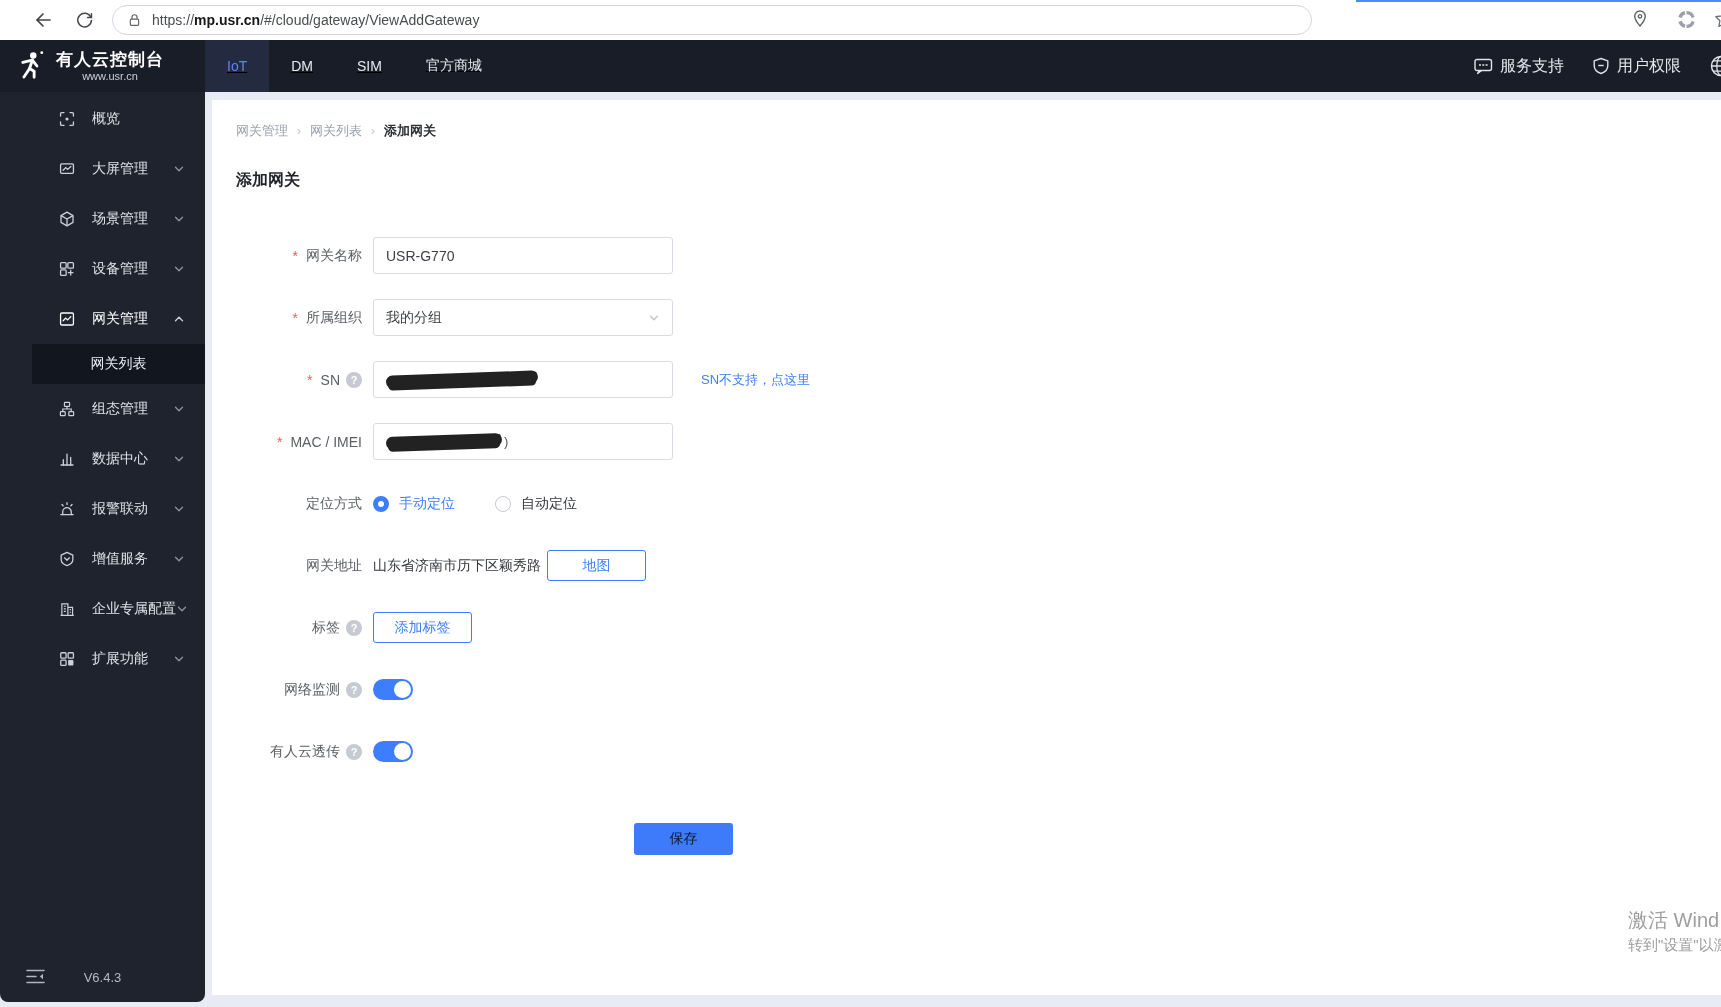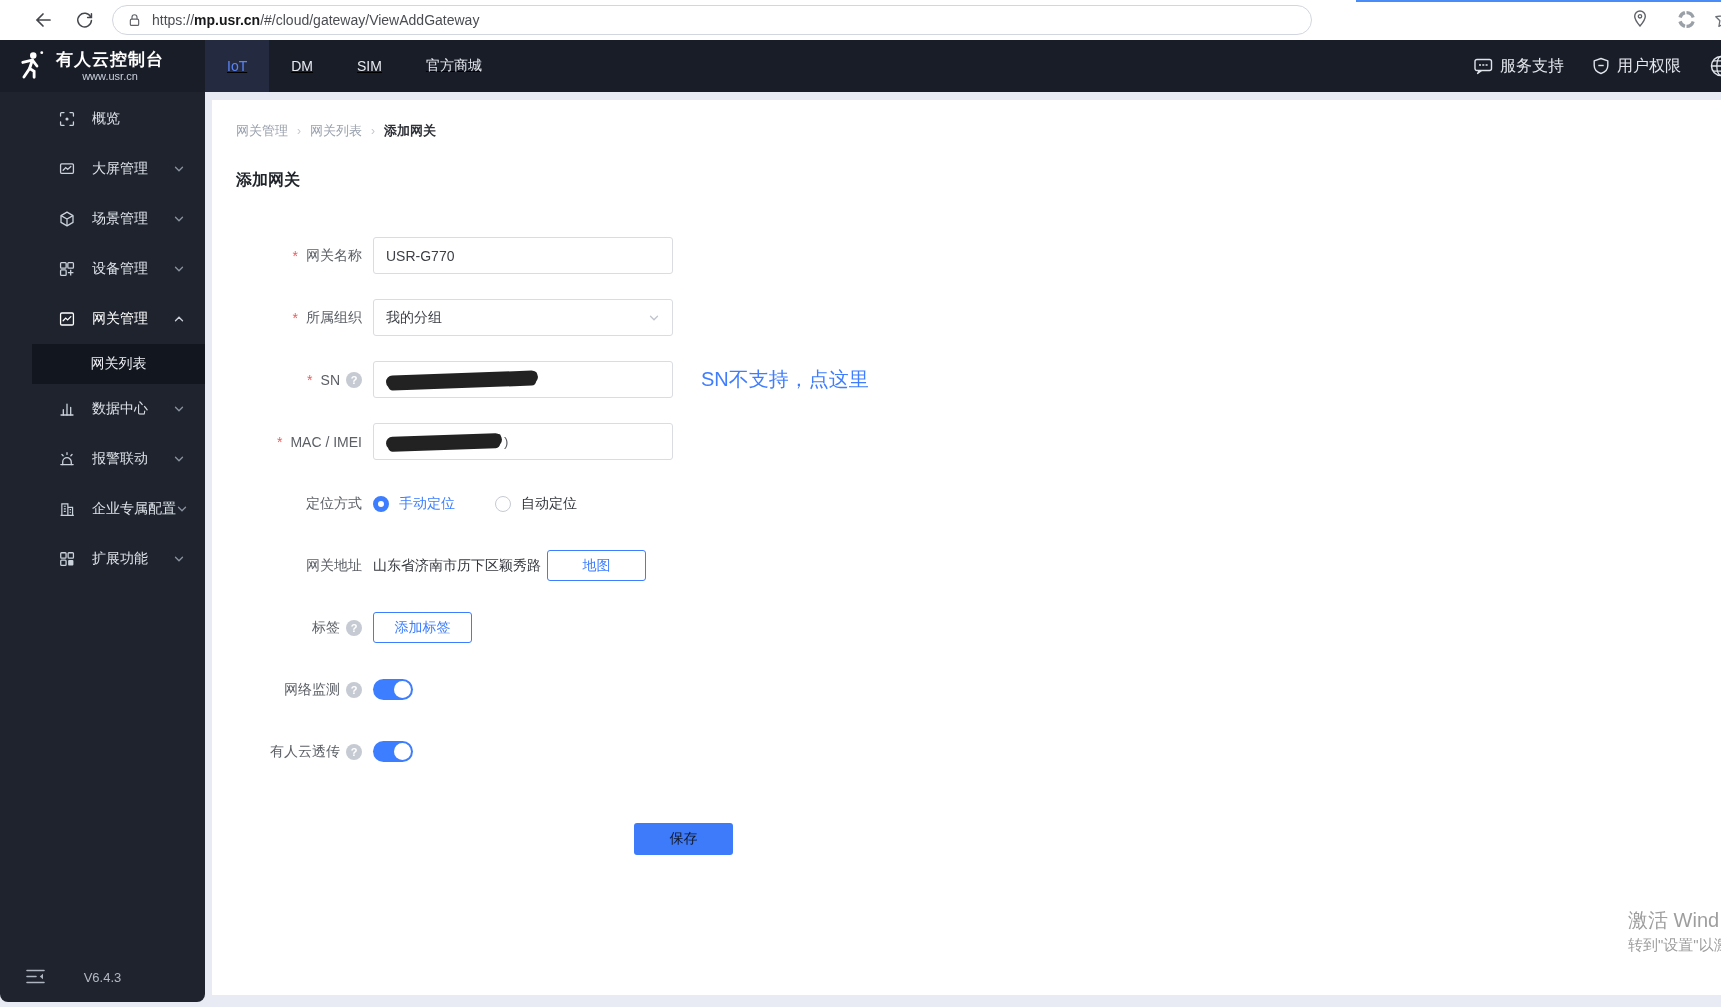--- a/index.html
+++ b/index.html
@@ -63,21 +63,21 @@
   .gw-form { margin-top:46px; }
   .form-row { display:flex; align-items:center; min-height:37px; margin-bottom:25px; }
   .form-label { width:126px; flex:none; display:flex; align-items:center; justify-content:flex-end; gap:6px; font-size:14px; color:#5c6066; margin-right:11px; white-space:nowrap; }
   .req { color:#f45a5a; margin-right:2px; }
   .help-ic { width:16px; height:16px; border-radius:50%; background:#c6cad2; color:#fff; font-size:11px; font-weight:700; display:flex; align-items:center; justify-content:center; cursor:pointer; flex:none; }
   .txt-input { width:300px; height:37px; border:1px solid #d9dce3; border-radius:3px; padding:0 12px; font-size:14px; color:#3c3f45; display:flex; align-items:center; background:#fff; }
   .select-box { justify-content:space-between; cursor:pointer;gap:18px; }
   .scribble { width:152px; height:13px; background:#222; border-radius:7px; transform:rotate(-2deg); box-shadow:0 4px 0 -2px #222, 3px -3px 0 -4px #222; }
   .scribble.mac { width:116px; }
   .mac-tail { font-size:13px; color:#55585e; margin-left:2px; }
-  .sn-link { margin-left:28px; font-size:20px; color:#3f7dff; cursor:pointer; }
+  .sn-link { margin-left:28px; font-size:13px; color:#3f7dff; cursor:pointer; }
 
   .radio-opt { display:flex; align-items:center; margin-right:40px; cursor:pointer; }
   .radio-dot { width:16px; height:16px; border-radius:50%; flex:none; }
   .radio-dot.on { border:5px solid #3d7dff; background:#fff; }
   .radio-dot.off { border:1px solid #c6cad2; background:#fff; }
   .radio-lbl { margin-left:10px; font-size:14px; }
   .radio-lbl.on { color:#3d7dff; } .radio-lbl.off { color:#33363c; }
 
   .addr-text { font-size:14px; color:#33363c; }
   .btn-outline { height:31px; min-width:99px; padding:0 18px; border:1px solid #3d7dff; border-radius:3px; background:#fff; color:#3d7dff; font-size:14px; display:flex; align-items:center; justify-content:center; cursor:pointer; }
@@ -275,20 +275,36 @@
         <svg width="12" height="12" viewBox="0 0 12 12">
           <path d="M2.5 4.2l3.5 3.6 3.5-3.6" stroke="#ccd2dc" stroke-width="1.3" fill="none" stroke-linecap="round"></path>
         </svg>
       </span>
   </div>
   <div class="side-sub">
     <span class="sub-label">网关列表</span>
   </div>
   <div class="side-item">
     <span class="si-icon">
+      <svg width="18" height="18" viewBox="0 0 21 21" stroke="#ccd2dc" stroke-width="1.4" fill="none">
+          <rect x="7.5" y="2.8" width="6" height="4.6" rx=".8"></rect>
+          <rect x="2.8" y="13.6" width="5.6" height="4.6" rx=".8"></rect>
+          <rect x="12.6" y="13.6" width="5.6" height="4.6" rx=".8"></rect>
+          <path d="M10.5 7.4v3.1M5.6 13.6v-3.1h9.8v3.1"></path>
+        </svg>
+    </span>
+    <span class="si-label">组态管理</span>
+    <span class="si-chevron">
+        <svg width="12" height="12" viewBox="0 0 12 12">
+          <path d="M2.5 4.2l3.5 3.6 3.5-3.6" stroke="#8b93a1" stroke-width="1.3" fill="none" stroke-linecap="round"></path>
+        </svg>
+      </span>
+  </div>
+  <div class="side-item">
+    <span class="si-icon">
       <svg width="18" height="18" viewBox="0 0 21 21" stroke="#ccd2dc" stroke-width="1.5" fill="none" stroke-linecap="round">
           <path d="M3.5 17.5h14"></path>
           <path d="M6.2 17.5v-6.3M10.5 17.5V4.8M14.8 17.5V8.6"></path>
         </svg>
     </span>
     <span class="si-label">数据中心</span>
     <span class="si-chevron">
         <svg width="12" height="12" viewBox="0 0 12 12">
           <path d="M2.5 4.2l3.5 3.6 3.5-3.6" stroke="#8b93a1" stroke-width="1.3" fill="none" stroke-linecap="round"></path>
         </svg>
@@ -296,20 +312,34 @@
   </div>
   <div class="side-item">
     <span class="si-icon">
       <svg width="18" height="18" viewBox="0 0 21 21" stroke="#ccd2dc" stroke-width="1.5" fill="none" stroke-linecap="round">
           <path d="M5.5 17v-3a5 5 0 0 1 10 0v3"></path>
           <path d="M3.3 17h14.4"></path>
           <path d="M10.5 3.2v2M4.6 5.2l1.4 1.5M16.4 5.2L15 6.7"></path>
         </svg>
     </span>
     <span class="si-label">报警联动</span>
+    <span class="si-chevron">
+        <svg width="12" height="12" viewBox="0 0 12 12">
+          <path d="M2.5 4.2l3.5 3.6 3.5-3.6" stroke="#8b93a1" stroke-width="1.3" fill="none" stroke-linecap="round"></path>
+        </svg>
+      </span>
+  </div>
+  <div class="side-item">
+    <span class="si-icon">
+      <svg width="18" height="18" viewBox="0 0 21 21" stroke="#ccd2dc" stroke-width="1.5" fill="none" stroke-linejoin="round">
+          <path d="M10.5 2.8L17.3 6v5c0 3.4-2.7 5.9-6.8 7.2C6.4 16.9 3.7 14.4 3.7 11V6z"></path>
+          <path d="M7.4 8.8l3.1 3.2 3.1-3.2"></path>
+        </svg>
+    </span>
+    <span class="si-label">增值服务</span>
     <span class="si-chevron">
         <svg width="12" height="12" viewBox="0 0 12 12">
           <path d="M2.5 4.2l3.5 3.6 3.5-3.6" stroke="#8b93a1" stroke-width="1.3" fill="none" stroke-linecap="round"></path>
         </svg>
       </span>
   </div>
   <div class="side-item">
     <span class="si-icon">
       <svg width="18" height="18" viewBox="0 0 21 21" stroke="#ccd2dc" stroke-width="1.4" fill="none">
           <path d="M4.5 18V4.5h7V18M11.5 8.5h5.5V18M3 18h15.5"></path>

